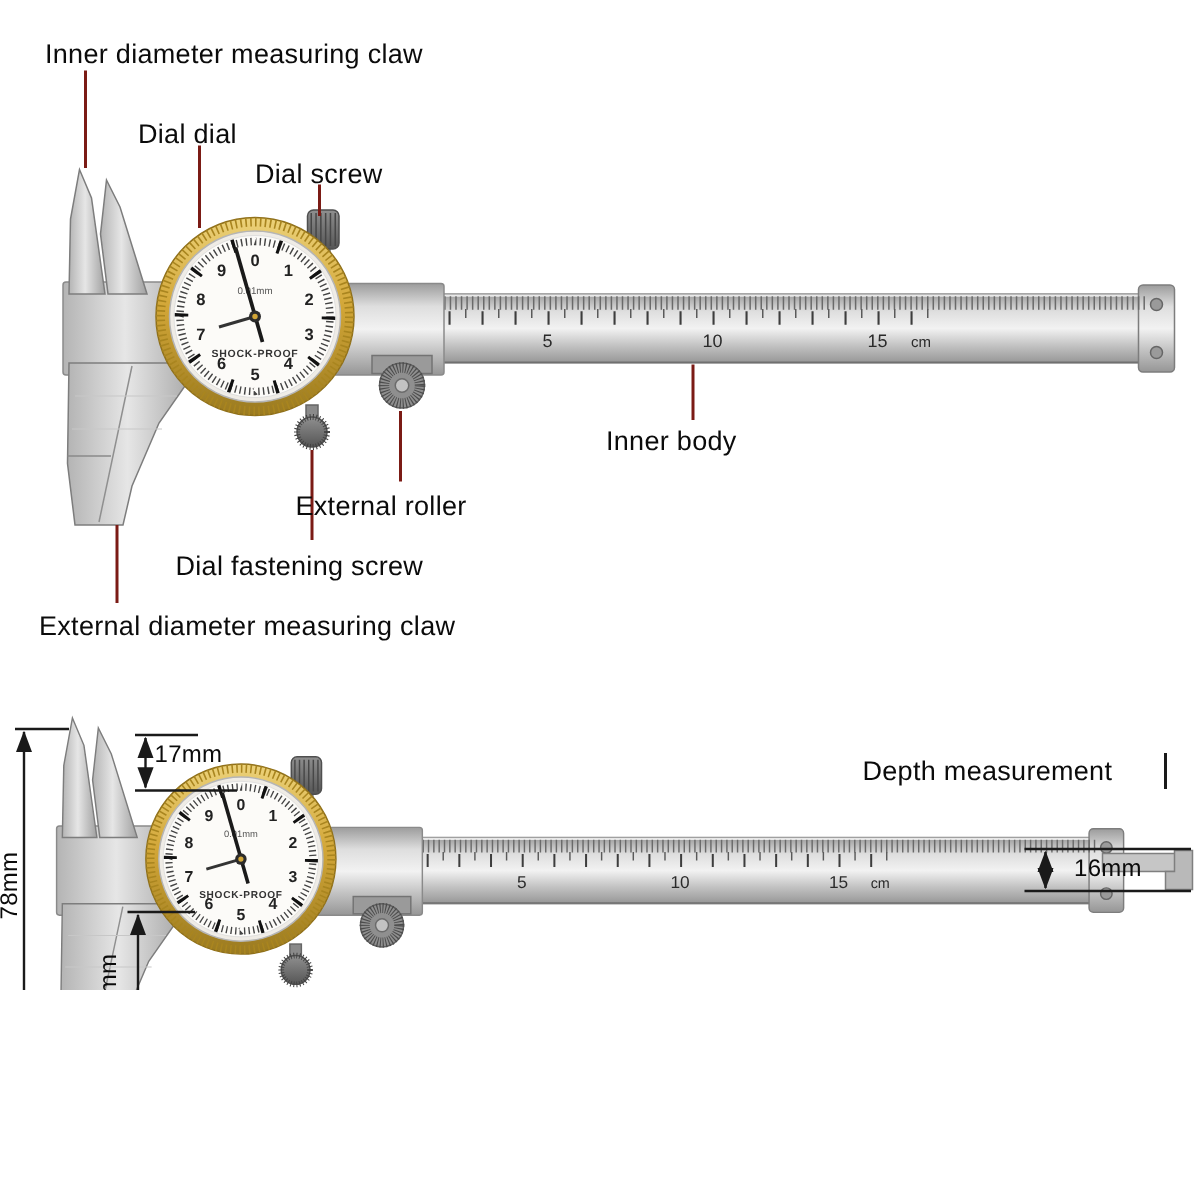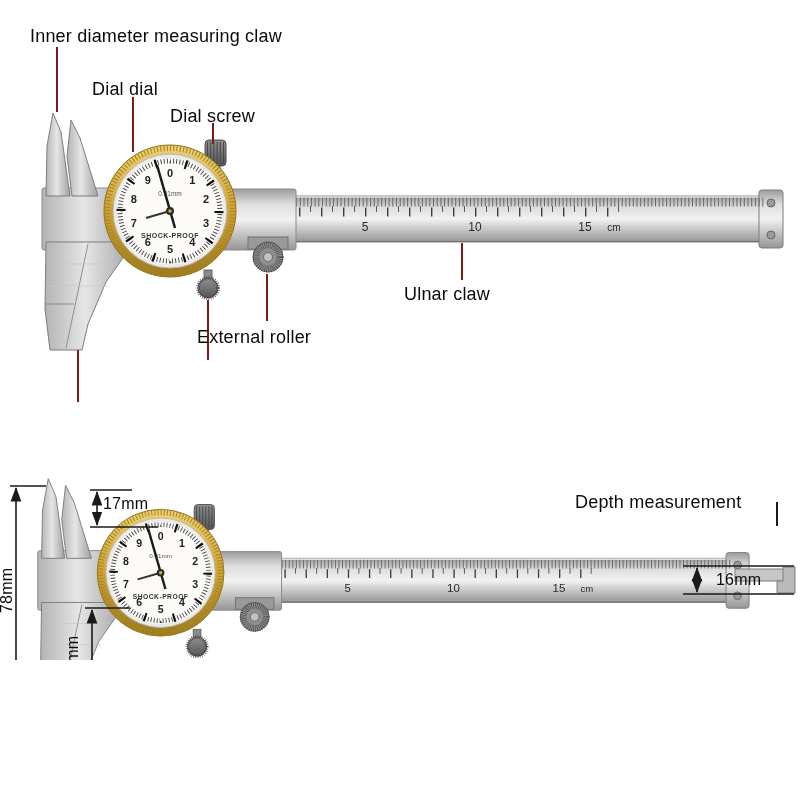--- a/index.html
+++ b/index.html
@@ -194,23 +194,25 @@
         <line x1="22" y1="730" x2="22" y2="754"></line>
         <line x1="788" y1="730" x2="788" y2="754"></line>
         <line x1="24" y1="742" x2="786" y2="742" marker-start="url(#arr)" marker-end="url(#arr)"></line>
       </g>
     </g>
   </svg>
 
   <span class="lbl" style="left:30px;top:26px">Inner diameter measuring claw</span>
   <span class="lbl" style="left:92px;top:79px">Dial dial</span>
   <span class="lbl" style="left:170px;top:106px">Dial screw</span>
-  <span class="lbl" style="left:404px;top:284px">Ulnar claw</span>
+  <span class="lbl" style="left:404px;top:284px">Inner body</span>
   <span class="lbl" style="left:197px;top:327px">External roller</span>
-
-  <span class="lbl" style="left:575px;top:492px">Depth measurement</span>
+  <span class="lbl" style="left:117px;top:367px">Dial fastening screw</span>
+  <span class="lbl" style="left:26px;top:407px">External diameter measuring claw</span>
+
+  <span class="lbl" style="left:575px;top:504px">Depth measurement</span>
   <span class="lbl dim" style="left:103px;top:495px">17mm</span>
   <span class="lbl dim vlabel" style="left:-2px;top:613px">78mm</span>
   <span class="lbl dim vlabel" style="left:64px;top:681px">40mm</span>
   <span class="lbl dim" style="left:716px;top:571px">16mm</span>
   <span class="lbl" style="left:336px;top:750px">234mm</span>
 
 </div>
 
 </body></html>

